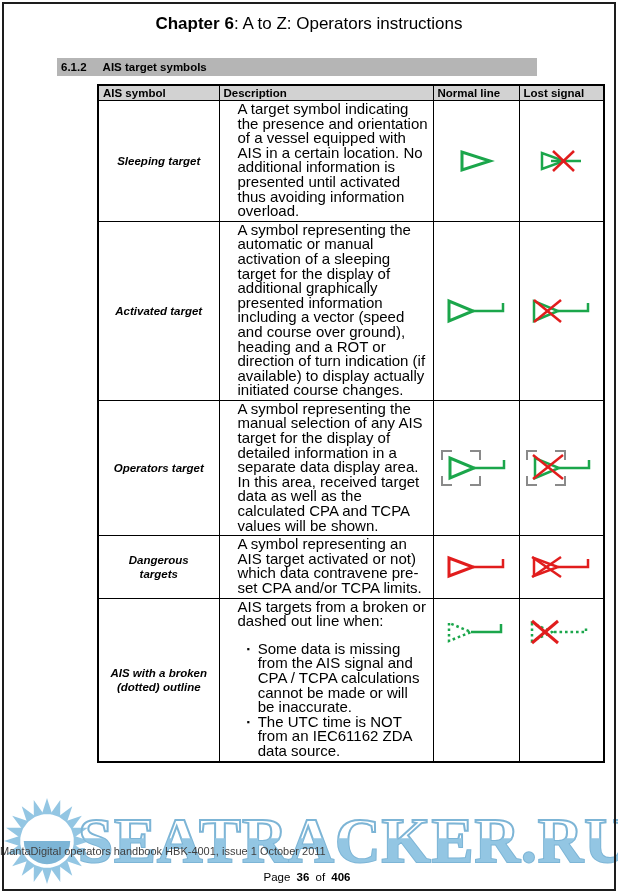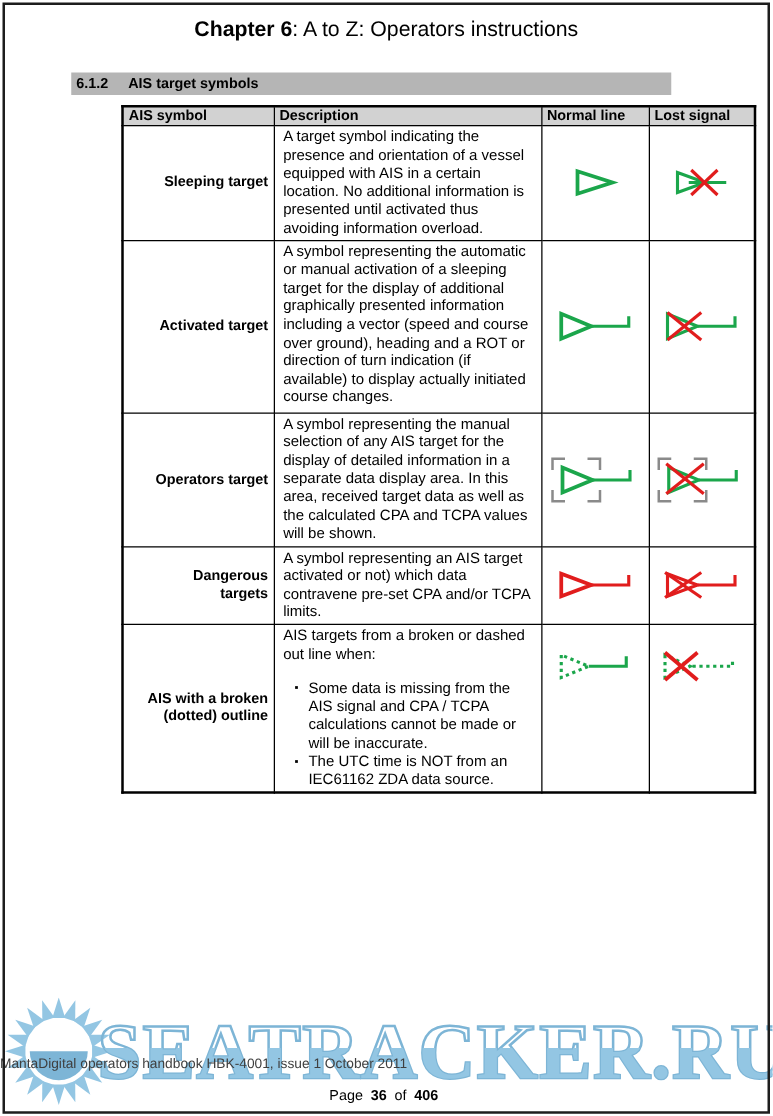--- a/index.html
+++ b/index.html
@@ -25,24 +25,24 @@
   table.sym-table {
     position:absolute; left:57px; top:84px; width:506px;
     border-collapse:collapse; table-layout:fixed; border:2px solid #000;margin-left:40px;
   }
   .sym-table th, .sym-table td { border:1px solid #000; box-sizing:border-box; }
   .sym-table th {
     background:var(--hdr-gray); font-size:11.5px; font-weight:bold;
     text-align:left; padding:1px 4px; height:15px;
   }
   .label-cell {
-    font-weight:bold; font-size:11.5px; text-align:right; vertical-align:middle;
-    line-height:14px; white-space:pre-line; padding:0 4px;
-  }
-  .desc-cell { font-size:12px; line-height:14.6px; padding:1px 4px 2px 7px; vertical-align:top; }
+    font-weight:bold; font-size:11.5px; text-align:center; vertical-align:middle;
+    line-height:14px; white-space:pre-line; padding:0 4px;font-style:italic;
+  }
+  .desc-cell { font-size:15px; line-height:14.6px; padding:1px 4px 2px 18px; vertical-align:top; }
   .sym-cell { text-align:center; vertical-align:middle; padding:0; }
   .sym-cell.top { vertical-align:top; padding-top:16px; }
   .bullets { margin-top:13px; }
   .bullet { display:flex; margin-left:9px; margin-bottom:0; }
   .bullet::before { content:"▪"; font-size:9px; margin-right:8px; line-height:14.6px; }
   .bullet span { flex:1; }
 
   
   .sg { stroke:var(--green); fill:none; }
   .sr { stroke:var(--red); fill:none; }

